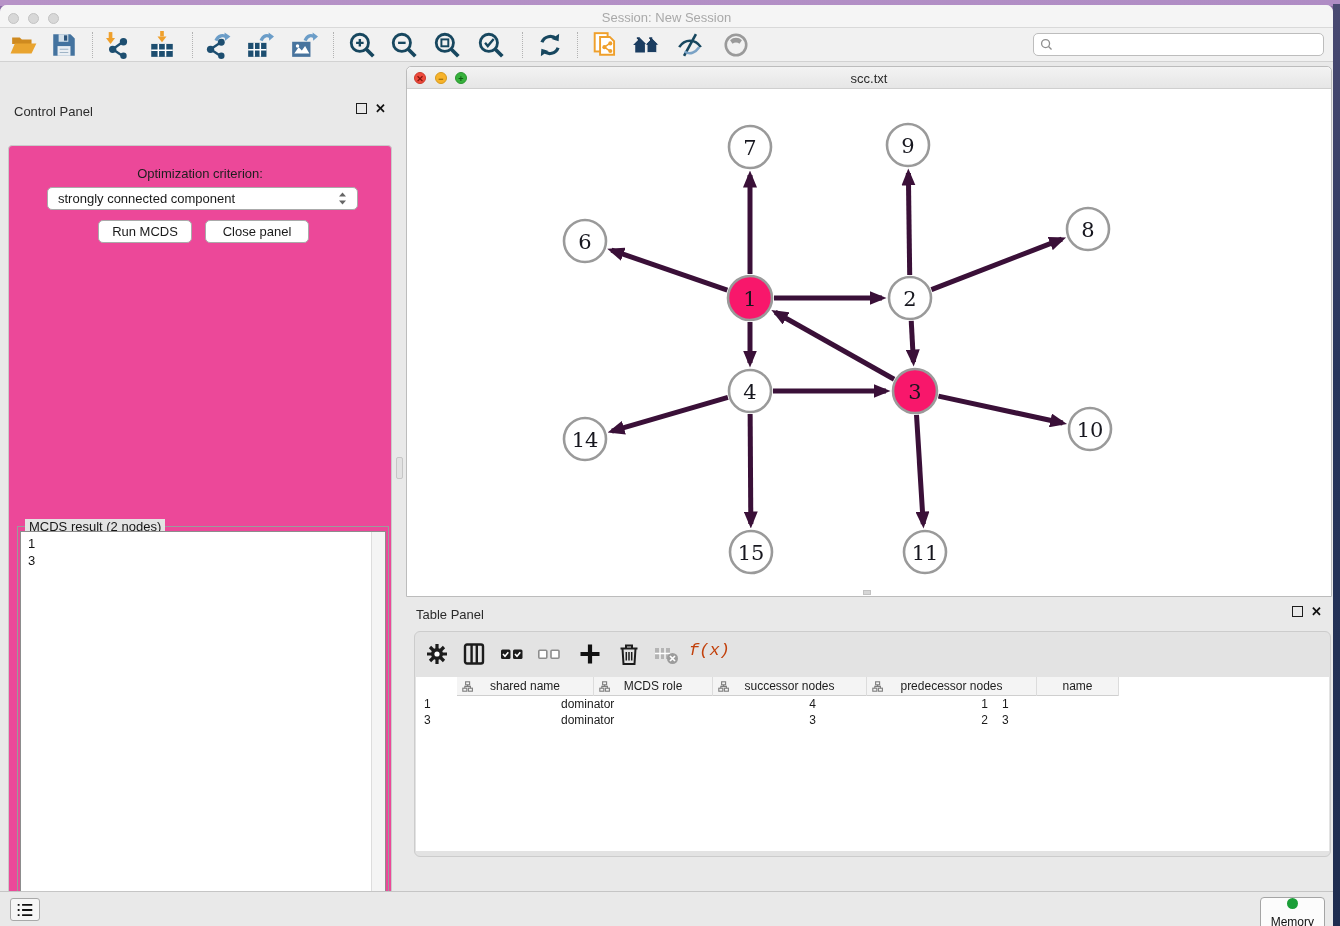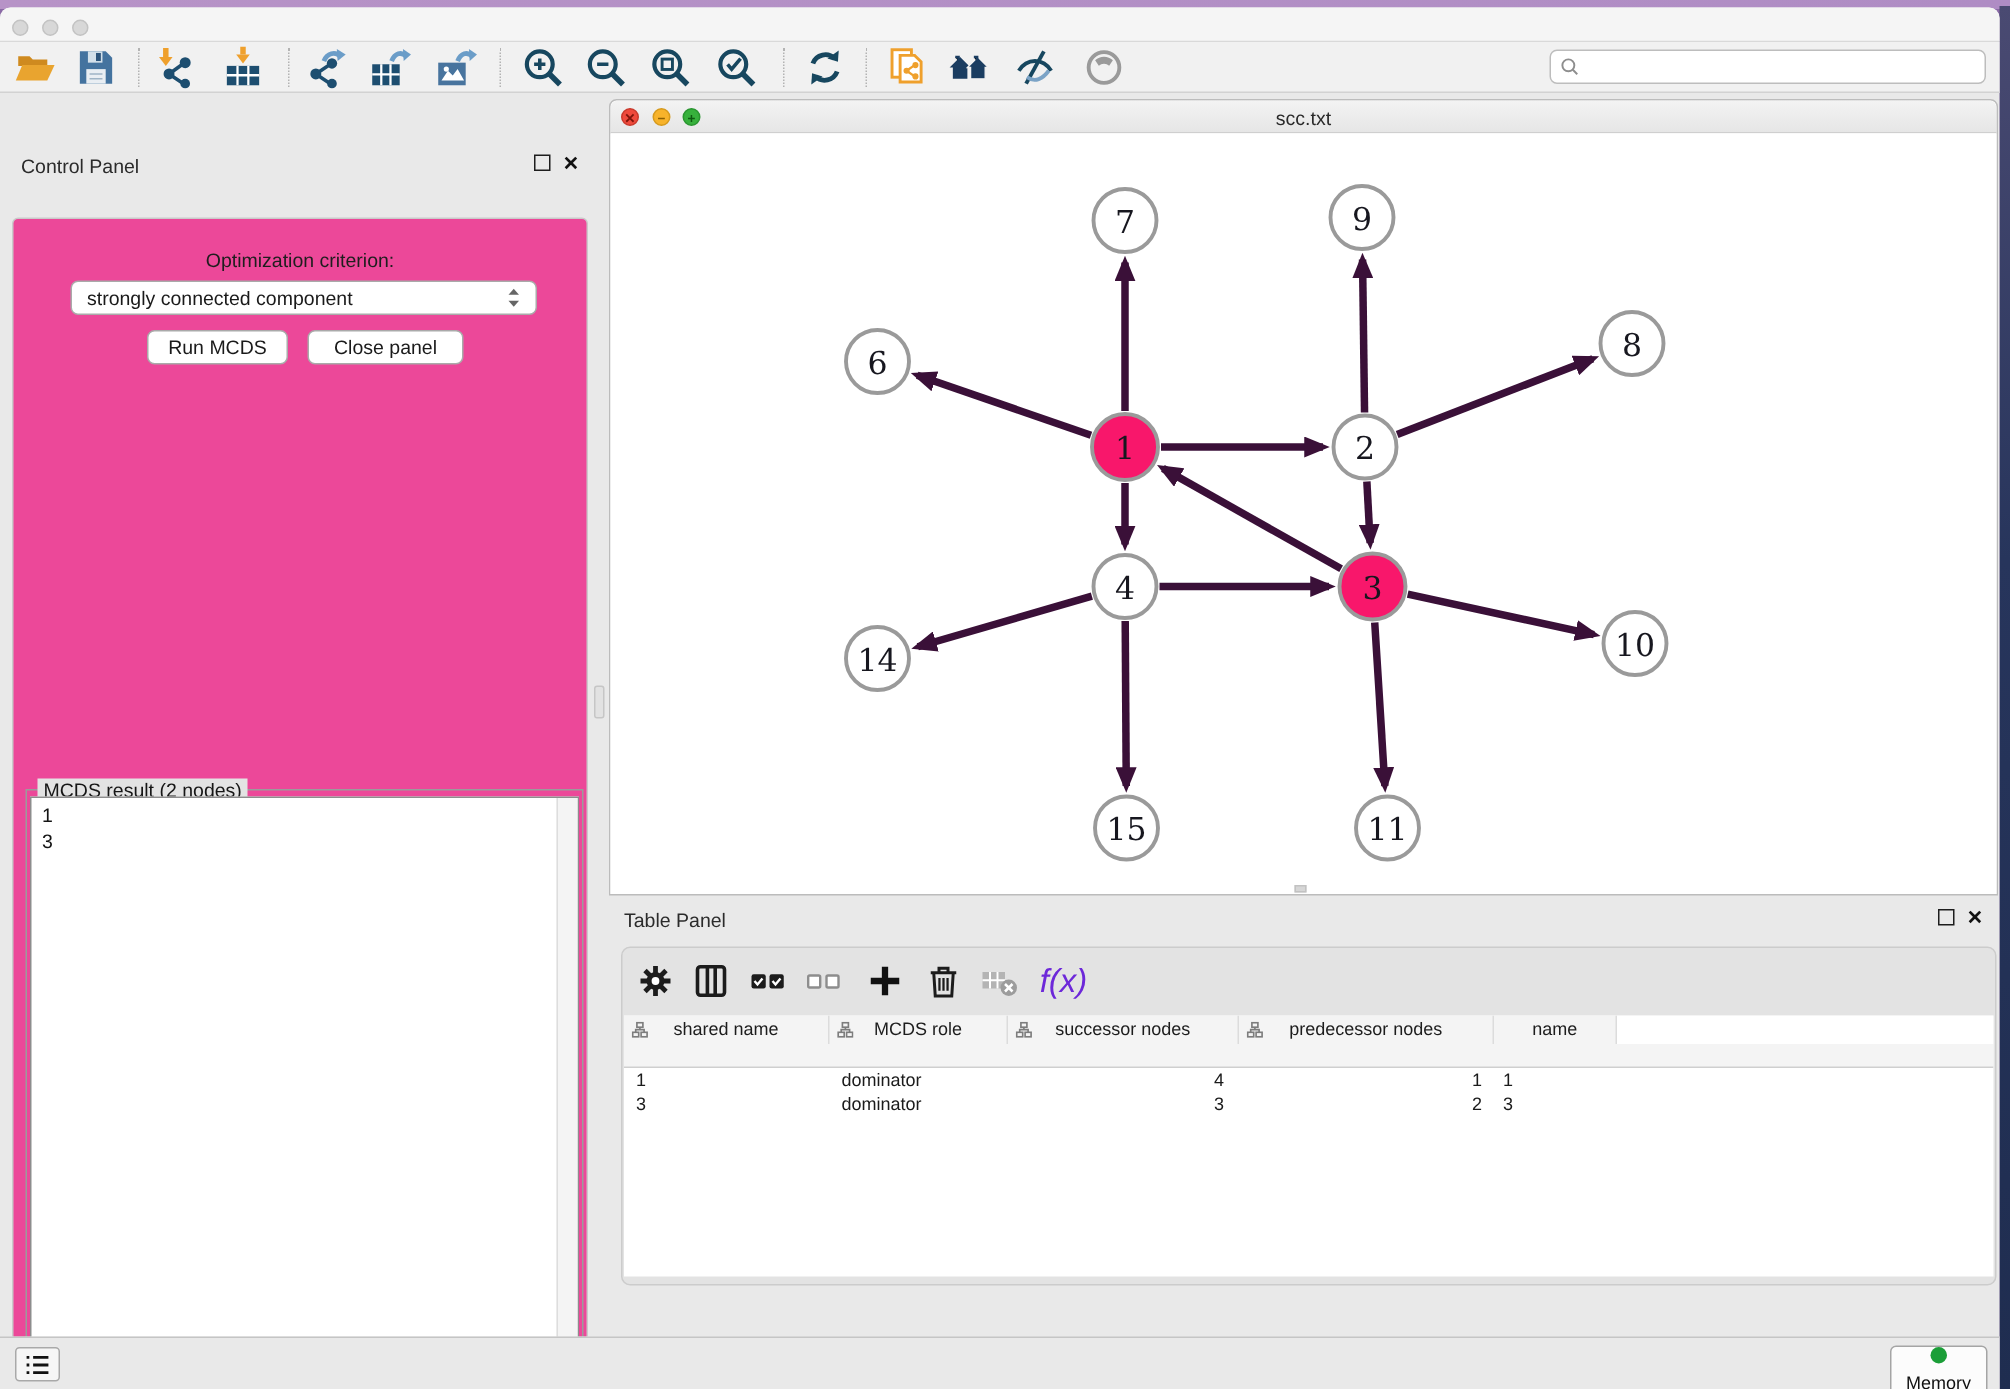--- a/index.html
+++ b/index.html
@@ -56,51 +56,52 @@
   .canvas-grip { position:absolute; left:456px; bottom:1px; width:8px; height:5px; background:#d6d6d6; border:1px solid #c2c2c2; }
   .splitter-grip { position:absolute; left:396px; top:452px; width:7px; height:22px; background:#e2e2e2; border:1px solid #c6c6c6; border-radius:2px; }
 
   
   .table-panel { position:absolute; left:406px; top:594px; width:926px; height:296px; }
   .tp-head { position:absolute; left:10px; top:6px; right:10px; height:18px; }
   .tp-body { position:absolute; left:8px; top:32px; width:917px; height:226px; background:#e3e3e3; border:1px solid #cccccc; border-radius:6px; }
   .tp-toolbar { position:absolute; left:0; top:0; width:100%; height:44px; }
   .tp-icon { position:absolute; top:9px; width:26px; height:26px; }
   .tp-table { position:absolute; left:1px; top:45px; width:913px; height:174px; background:#fff; overflow:hidden; }
-  .th-row { display:flex; height:35px; background:#f4f4f4; border-bottom:1px solid #cfcfcf; }
+  .th-row { display:flex; height:19px; background:#f4f4f4; border-bottom:1px solid #cfcfcf;margin-left:41px; }
   .th-cell { position:relative; height:19px; border-right:1px solid #dcdcdc; font-size:12px; color:#1d1d1d; text-align:center; line-height:18px; }
   .th-cell svg { position:absolute; left:5px; top:4px; }
   .td-row { display:flex; height:16px; }
   .td-cell { height:16px; font-size:12px; color:#1b1b1b; line-height:16px; white-space:nowrap; overflow:hidden; }
 
   .tp-tabs { position:absolute; left:0; top:271px; width:100%; display:flex; justify-content:center; }
   .tp-tab { height:21px; line-height:20px; font-size:13px; color:#1c1c1c; background:#fdfdfd; border:1px solid #adadad; padding:0 13px; margin-left:-1px; }
   .tp-tab.muted { background:#d6d6d6; color:#a9a9a9; border-radius:6px 0 0 6px; }
   .tp-tab.last { border-radius:0 6px 6px 0; }
 
   
   .status-bar { position:absolute; left:0; bottom:0; width:1333px; height:35px; background:#e9e9e9; border-top:1px solid #c5c5c5; }
   .list-btn { position:absolute; left:10px; top:6px; width:30px; height:23px; background:#f6f6f6; border:1px solid #a9a9a9; border-radius:3px; display:flex; align-items:center; justify-content:center; }
   .memory-btn { position:absolute; right:8px; top:5px; height:40px; background:#fcfcfc; border:1px solid #a5a5a5; border-radius:4px; display:flex; align-items:center; padding:0 10px; gap:6px; font-size:12px; color:#111;flex-direction:column; }
   .memory-dot { width:11px; height:11px; border-radius:50%; background:#1b9e38; }
 
-  .fx-label { font-family:Liberation Sans, sans-serif; font-style:italic; font-size:22px; color:#6d28d9; }
+  .fx-label { font-family:Liberation Mono, monospace; font-style:italic; font-size:17px; color:#c2410c; }
 </style>
 </head>
 <body>
 
 <div class="desktop-top"></div>
 <div class="desktop-right"></div>
 
 <div class="app-window">
 
   <div class="titlebar">
     <div class="traffic-gray" style="left:8px"></div>
     <div class="traffic-gray" style="left:28px"></div>
     <div class="traffic-gray" style="left:48px"></div>
+    <div class="titlebar-title">Session: New Session</div>
   </div>
 
   <div class="main-toolbar">
     <div class="tool-icon" style="left:10px">
       <svg viewBox="0 0 26 26">
           <path d="M2 6h7l2 2h9v4H2z" fill="#cf8a1f"></path>
           <path d="M4.5 11.5h20l-4.5 9.5H0.5z" fill="#e9a42f"></path>
         </svg>
     </div>
     <div class="tool-icon" style="left:50px">

